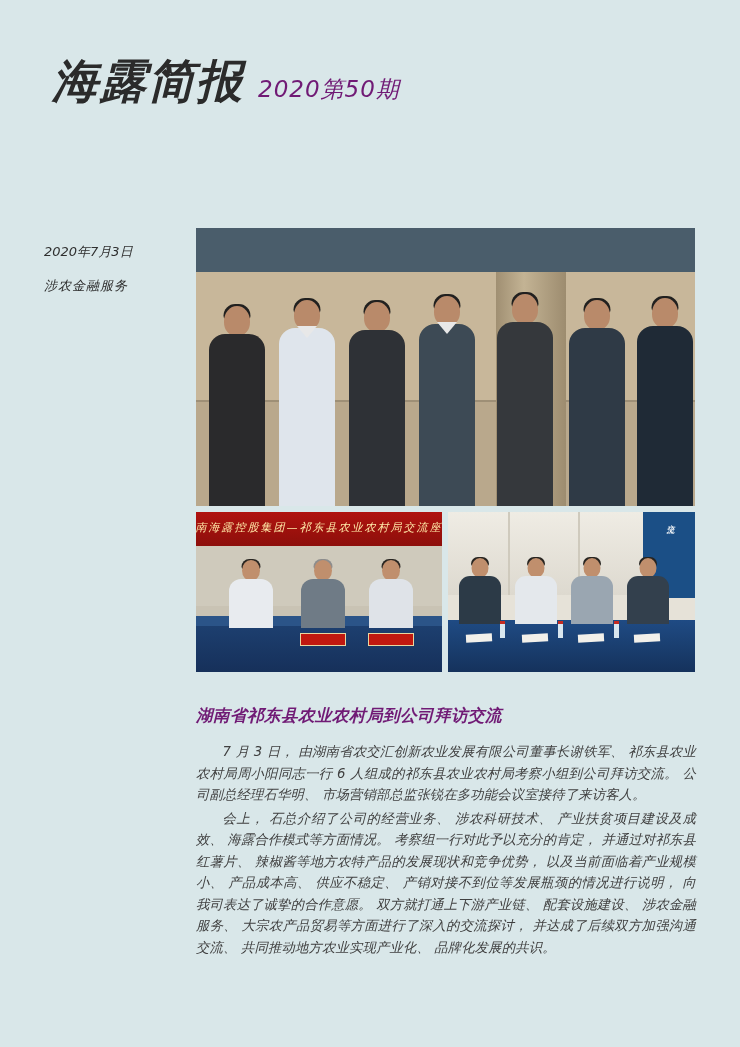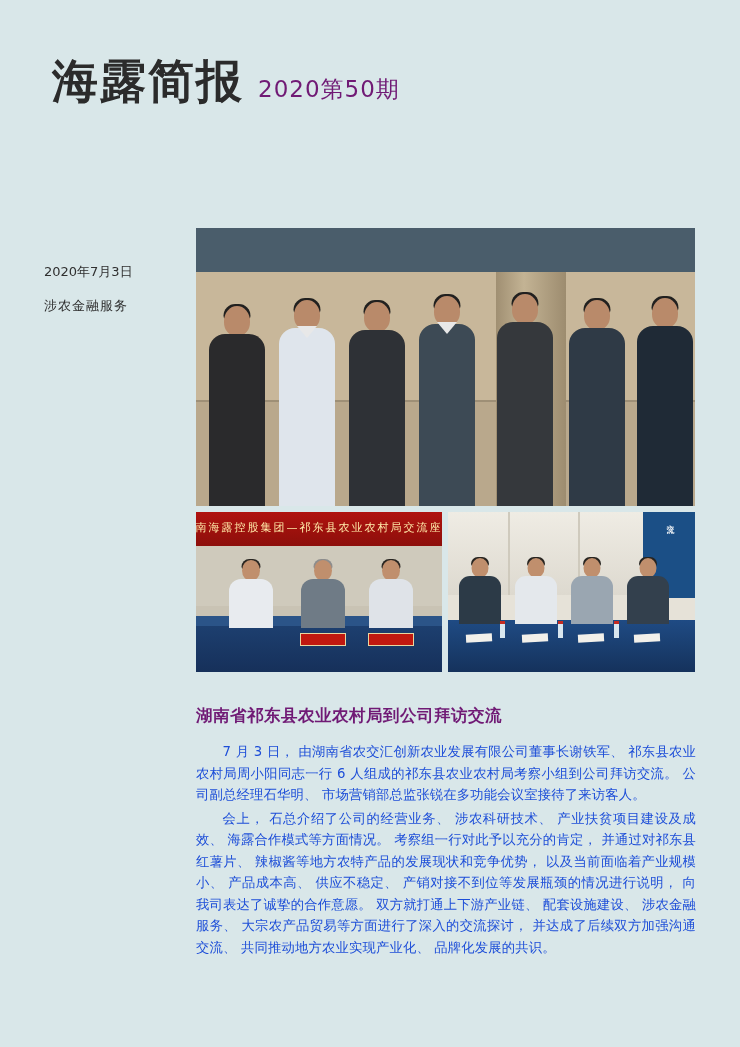--- a/index.html
+++ b/index.html
@@ -13,20 +13,21 @@
     font-family: "Liberation Sans", sans-serif;
     overflow: hidden;
     position: relative;
   }
   .page {
     position: relative;
     width: 694px;
     height: 1047px;
     background: #d9e7e9;
     box-sizing: border-box;
+    font-style: italic;
   }
 
   
   .masthead {
     position: absolute;
     left: 52px;
     top: 58px;
     display: flex;
     align-items: baseline;
   }
@@ -52,21 +53,20 @@
     left: 44px;
     top: 245px;
     width: 140px;
     color: #2f2f2f;
     font-size: 13px;
     line-height: 1.1;
     font-family: "DejaVu Sans", "Liberation Sans", sans-serif;
   }
   .meta-date {
     margin-bottom: 20px;
-    margin-top: 20px;
   }
   .meta-dept {
     letter-spacing: 1px;
   }
 
   
   .photos {
     position: absolute;
     left: 196px;
     top: 228px;
@@ -237,21 +237,21 @@
   .article-title {
     color: #701a75;
     font-size: 16.5px;
     font-weight: bold;
     letter-spacing: .5px;
     margin-bottom: 14px;
     font-family: "DejaVu Sans", "Liberation Sans", sans-serif;
   }
   .article p {
     margin: 0 0 2px 0;
-    color: #1d4ed8;
+    color: #404040;
     font-size: 13.3px;
     line-height: 1.62;
     text-align: justify;
     text-justify: inter-character;
     letter-spacing: .2px;
     font-family: "DejaVu Sans", "Liberation Sans", sans-serif;
   }
   .indent { text-indent: 2em; }
 </style>
 </head>

